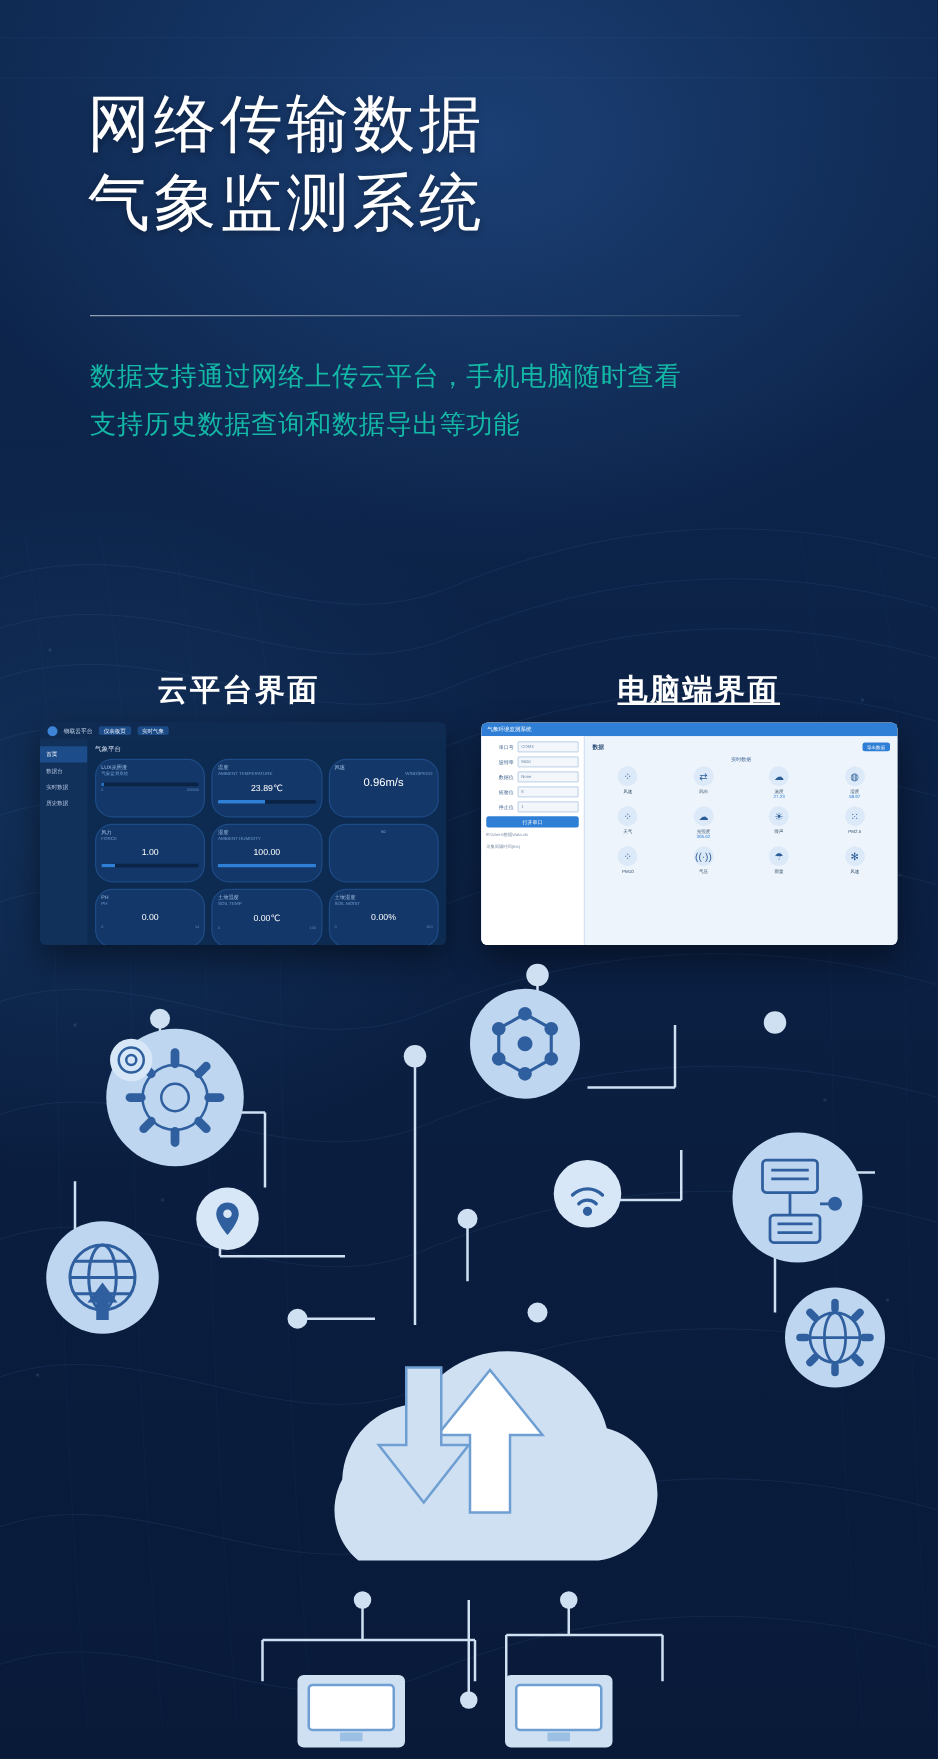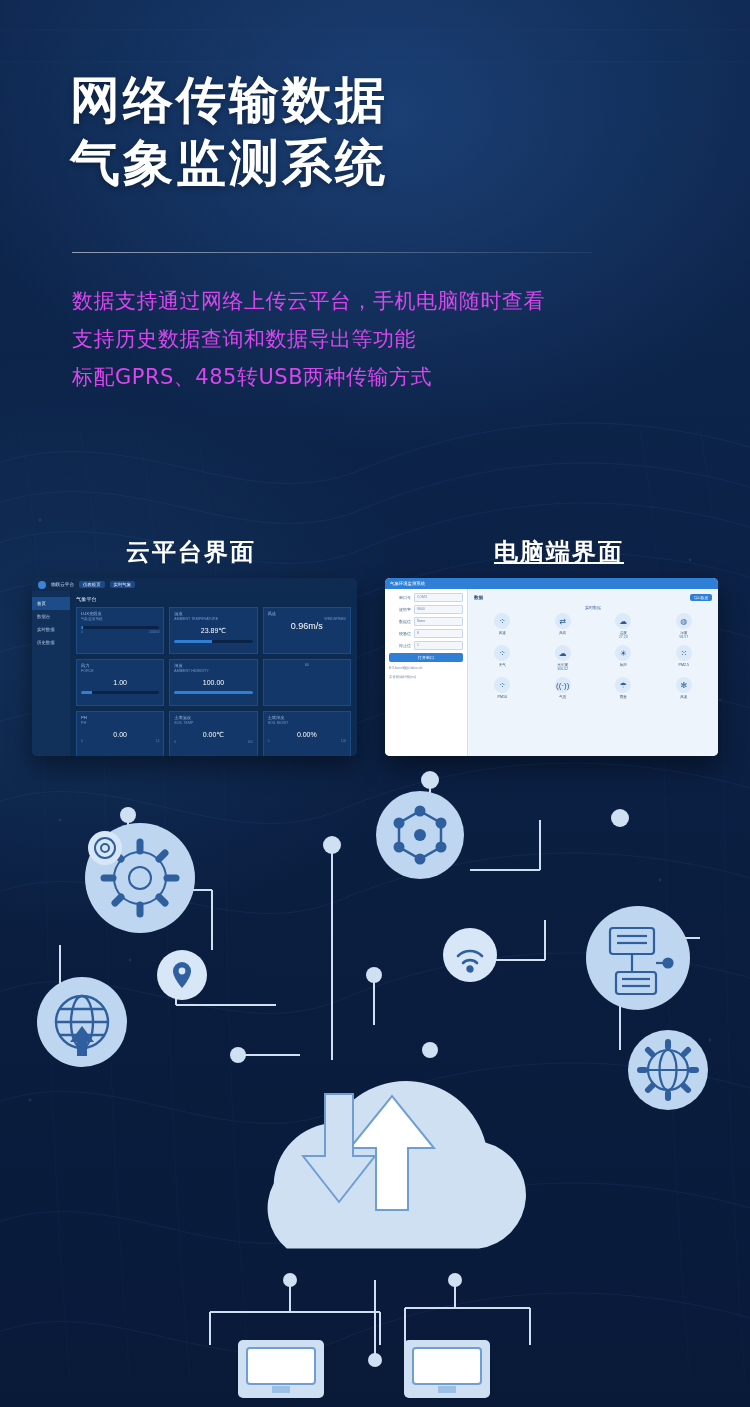--- a/index.html
+++ b/index.html
@@ -22,34 +22,34 @@
   .mesh{position:absolute;inset:0;opacity:.30;}
   .mesh svg{width:100%;height:100%;display:block;}
 
   
   .headline{
     position:absolute;left:70px;top:68px;width:620px;
   }
   .headline h1{
     margin:0;
     font-family:"DejaVu Serif","Liberation Serif",serif;
-    font-weight:bold;
+    font-weight:normal;
     font-size:50px;
     line-height:1.26;
     letter-spacing:3px;
     color:#ffffff;
     text-shadow:0 2px 6px rgba(0,0,0,.35);
   }
   .rule{
     position:absolute;left:72px;top:252px;width:520px;height:1px;
     background:linear-gradient(90deg,rgba(255,255,255,.55),rgba(255,255,255,.06));
   }
   .subtext{
     position:absolute;left:72px;top:282px;width:640px;
-    font-size:21px;line-height:38px;color:#d946ef;letter-spacing:.5px;
+    font-size:21px;line-height:38px;color:#14b8a6;letter-spacing:.5px;
     font-family:"DejaVu Sans","Liberation Sans",sans-serif;
   }
 
   
   .cap{
     position:absolute;font-size:24px;font-weight:bold;letter-spacing:2px;
     color:#ffffff;font-family:"DejaVu Serif","Liberation Serif",serif;
   }
   .cap-cloud{left:126px;top:536px;}
   .cap-pc{left:494px;top:536px;text-decoration:underline;}
@@ -67,21 +67,21 @@
   .c-logo{width:8px;height:8px;border-radius:50%;background:#3d84d6;flex:0 0 auto;}
   .c-top span{font-size:4.6px;color:#cfe0f5;white-space:nowrap;}
   .c-tab{background:#1b4a86;border-radius:2px;padding:1px 4px;font-size:4.4px;color:#e8f1ff;}
   .c-body{display:flex;height:165px;}
   .c-side{width:38px;background:#11305a;padding-top:6px;}
   .c-side div{font-size:4.4px;color:#b9cbe4;padding:4px 5px;white-space:nowrap;}
   .c-side div.sel{background:#1d4c8b;color:#fff;}
   .c-main{flex:1;background:#0d2a51;padding:5px 6px;}
   .c-title{font-size:5.2px;color:#dbe8f8;margin-bottom:4px;}
   .c-grid{display:grid;grid-template-columns:repeat(3,1fr);gap:5px;}
-  .c-card{background:#133768;border:1px solid #1d4b85;border-radius:0;height:39px;padding:3px 4px;position:relative;}
+  .c-card{background:#133768;border:1px solid #1d4b85;border-radius:14px;height:39px;padding:3px 4px;position:relative;}
   .c-card .t{font-size:4.2px;color:#9fc0e6;}
   .c-card .u{font-size:3.6px;color:#6f9ad0;margin-top:1px;}
   .c-card .v{font-size:7px;color:#ffffff;text-align:center;margin-top:6px;}
   .c-bar{height:3px;background:#0b2singular;}
   .c-bar{height:3px;background:#0b2446;border-radius:2px;margin-top:5px;overflow:hidden;}
   .c-bar i{display:block;height:100%;background:#2f7fd6;}
   .c-scale{display:flex;justify-content:space-between;font-size:3px;color:#5f87bb;margin-top:1px;}
   .c-gauge{text-align:center;}
   .c-gauge .g{font-size:9px;color:#fff;}
   .c-gauge .gs{font-size:3.2px;color:#7ea6d8;}
@@ -162,21 +162,20 @@
 <div class="headline">
   <h1>
     <span>网络传输数据</span><br>
     <span>气象监测系统</span>
   </h1>
 </div>
 <div class="rule"></div>
 <div class="subtext">
   <div>数据支持通过网络上传云平台，手机电脑随时查看</div>
   <div>支持历史数据查询和数据导出等功能</div>
-  <div>标配GPRS、485转USB两种传输方式</div>
 </div>
 
 <div class="cap cap-cloud">云平台界面</div>
 <div class="cap cap-pc">电脑端界面</div>
 
 <div class="shot shot-cloud">
   <div class="c-top">
     <div class="c-logo"></div>
     <span>物联云平台</span>
     <div class="c-tab">仪表板页</div>

